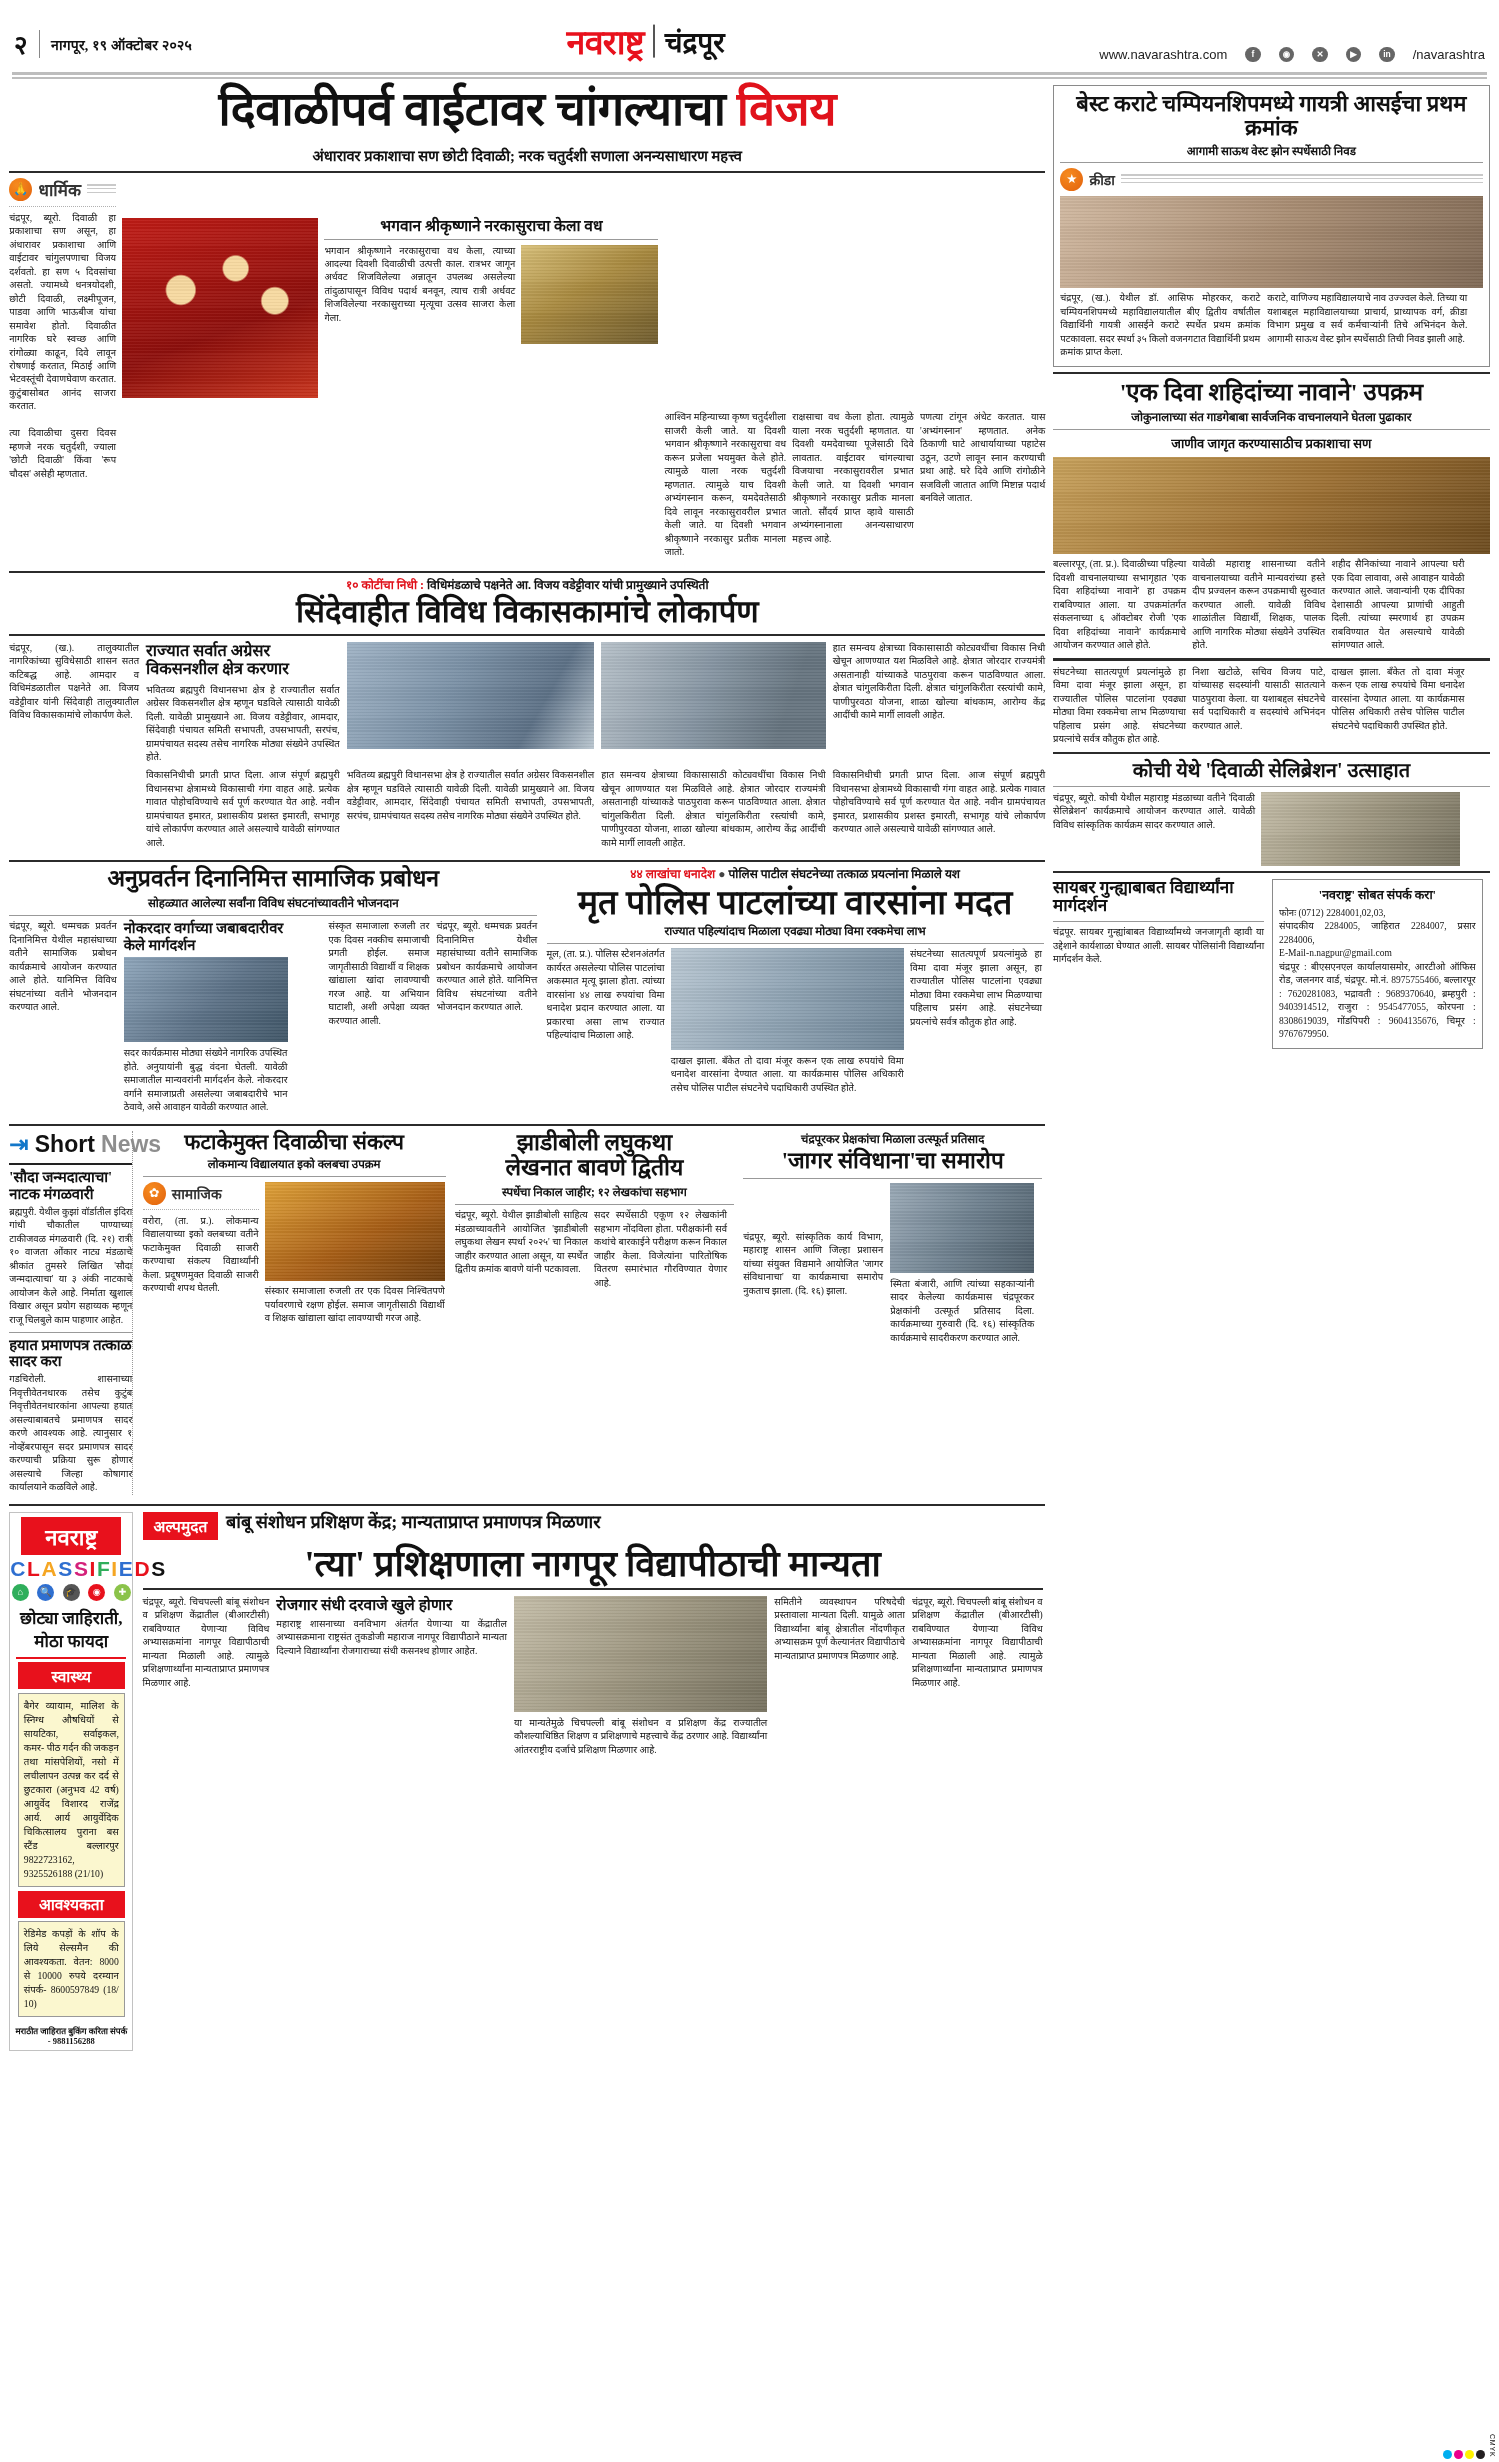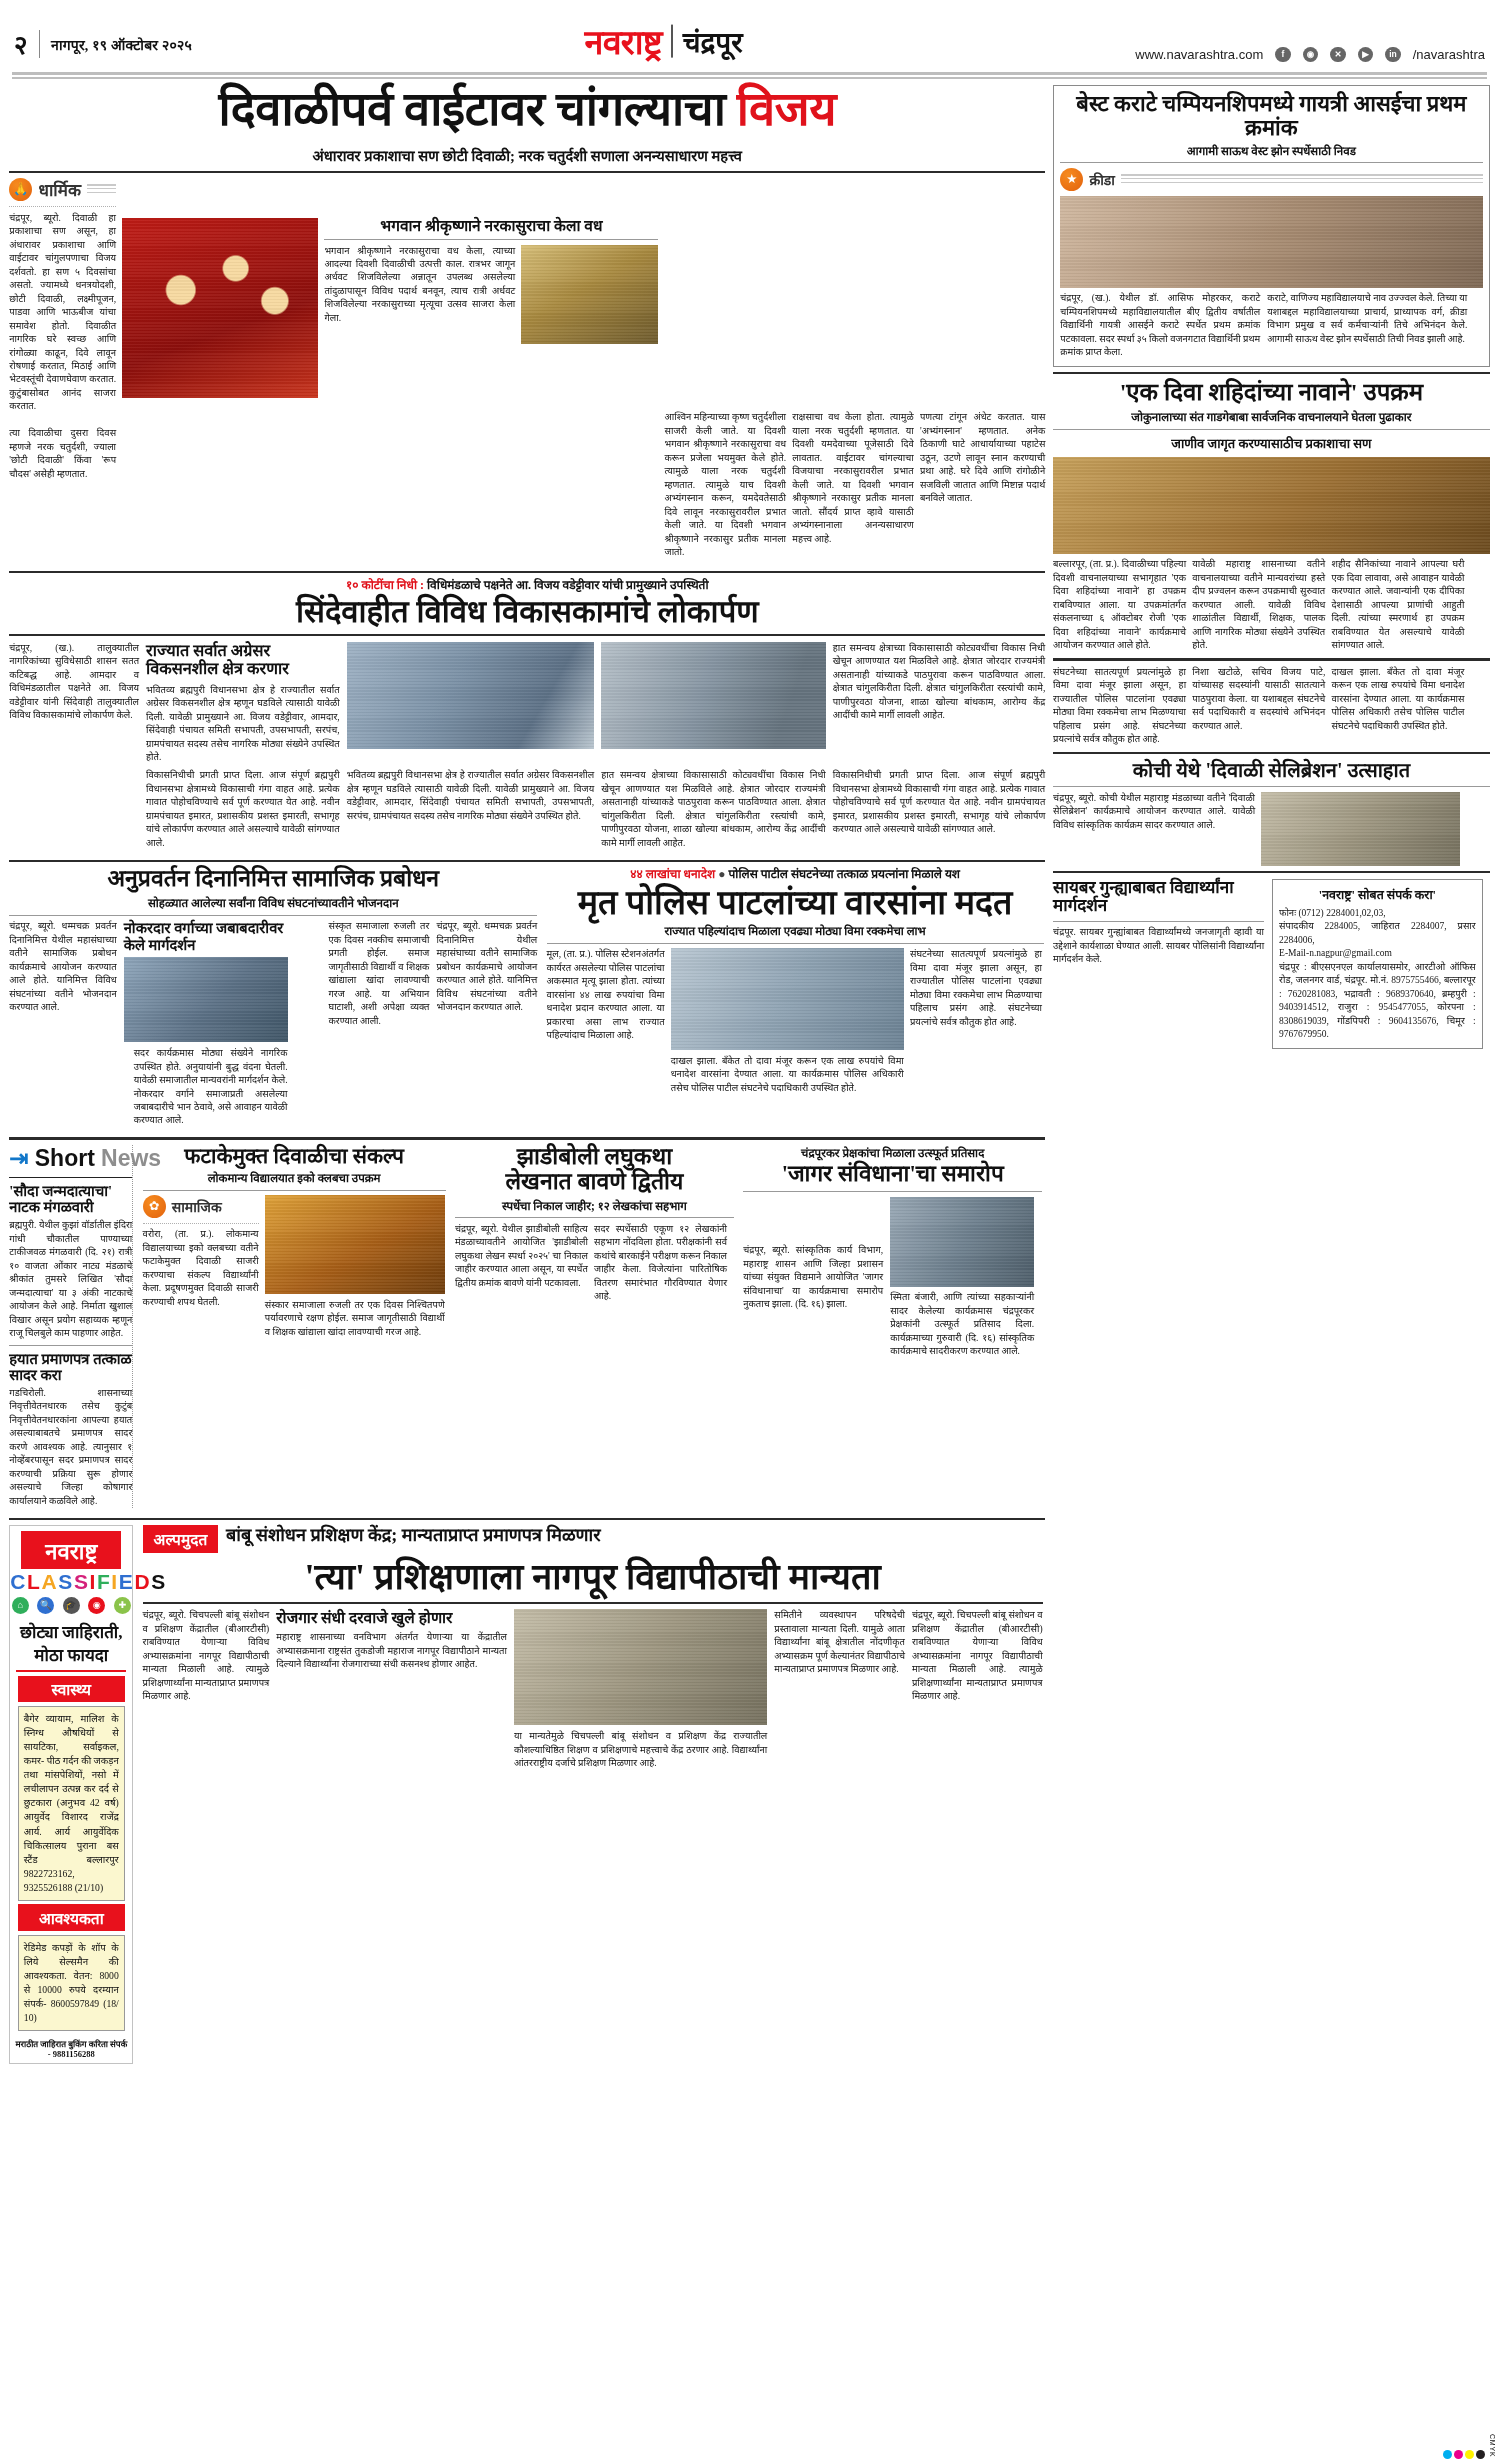--- a/index.html
+++ b/index.html
@@ -19,21 +19,21 @@
               height: 67px; padding: 23px 4.7px 4.7px 4.7px; }
   .mh-left { display: flex; align-items: center; gap: 11px; }
   .mh-pageno { font-size: 26px; font-weight: 700; font-family: "Liberation Sans", sans-serif; }
   .mh-rule { width: 1.6px; height: 28px; background: #888; }
   .mh-date { font-size: 14px; font-weight: 700; letter-spacing: 0.2px; }
   .mh-center { display: flex; align-items: center; gap: 9.3px; transform: translateY(1.6px); }
   .mh-logo { font-size: 34px; font-weight: 900; color: #e8111c; letter-spacing: -0.8px;
              font-family: "Liberation Sans", sans-serif; }
   .mh-vrule { width: 2.3px; height: 33px; background: #555; }
   .mh-city { font-size: 28px; font-weight: 700; font-family: "Liberation Sans", sans-serif; }
-  .mh-right { display: flex; align-items: center; gap: 12px; font-size: 13px;
+  .mh-right { display: flex; align-items: center; gap: 18px; font-size: 13px;
               font-family: "Liberation Sans", sans-serif; color: #222; }
   .soc { width: 15.5px; height: 15.5px; border-radius: 50%; background: #666; color: #fff;
          font-size: 8.5px; line-height: 15.5px; text-align: center; font-weight: 700; display:inline-block;}
   .hdr-line { height: 3.1px; background: #bdbdbd; margin: 4.7px 3.1px 0 3.1px; }
   .hdr-line2 { height: 1.6px; background: #bdbdbd; margin: 2.3px 3.1px 6.2px 3.1px; }
 
   
   .body-text { font-size: 9.5px; line-height: 1.42; text-align: justify; color: #151515; }
   .col-rule { border-right: 0.8px dotted #999; }
 
@@ -243,21 +243,21 @@
 
         <div style="width:528px;">
           <h2 class="headline-m center">अनुप्रवर्तन दिनानिमित्त सामाजिक प्रबोधन</h2>
           <div class="deck center" style="margin-top:3.1px;">सोहळ्यात आलेल्या सर्वांना विविध संघटनांच्यावतीने भोजनदान</div>
           <div class="rule-thin"></div>
           <div class="flexrow" style="gap:7px;">
             <div style="width:116px;" class="body-text">चंद्रपूर, ब्यूरो. धम्मचक्र प्रवर्तन दिनानिमित्त येथील महासंघाच्या वतीने सामाजिक प्रबोधन कार्यक्रमाचे आयोजन करण्यात आले होते. यानिमित्त विविध संघटनांच्या वतीने भोजनदान करण्यात आले.</div>
             <div style="width:177px;">
               <h3 class="headline-s" style="font-size:14.7px;">नोकरदार वर्गाच्या जबाबदारीवर केले मार्गदर्शन</h3>
               <div class="photo ph-stage" style="height:85px; margin-top:4.7px;"></div>
-              <div class="body-text" style="margin-top:4.7px;margin-left:10px;">सदर कार्यक्रमास मोठ्या संख्येने नागरिक उपस्थित होते. अनुयायांनी बुद्ध वंदना घेतली. यावेळी समाजातील मान्यवरांनी मार्गदर्शन केले. नोकरदार वर्गाने समाजाप्रती असलेल्या जबाबदारीचे भान ठेवावे, असे आवाहन यावेळी करण्यात आले.</div>
+              <div class="body-text" style="margin-top:4.7px;">सदर कार्यक्रमास मोठ्या संख्येने नागरिक उपस्थित होते. अनुयायांनी बुद्ध वंदना घेतली. यावेळी समाजातील मान्यवरांनी मार्गदर्शन केले. नोकरदार वर्गाने समाजाप्रती असलेल्या जबाबदारीचे भान ठेवावे, असे आवाहन यावेळी करण्यात आले.</div>
             </div>
             <div style="width:109px;margin-left:34px;" class="body-text">संस्कृत समाजाला रुजली तर एक दिवस नक्कीच समाजाची प्रगती होईल. समाज जागृतीसाठी विद्यार्थी व शिक्षक खांद्याला खांदा लावण्याची गरज आहे. या अभियान घाटाशी, अशी अपेक्षा व्यक्त करण्यात आली.</div>
             <div style="width:109px;" class="body-text">चंद्रपूर, ब्यूरो. धम्मचक्र प्रवर्तन दिनानिमित्त येथील महासंघाच्या वतीने सामाजिक प्रबोधन कार्यक्रमाचे आयोजन करण्यात आले होते. यानिमित्त विविध संघटनांच्या वतीने भोजनदान करण्यात आले.</div>
           </div>
         </div>
 
         <div style="width:497px;">
           <div class="kicker center">
             <span class="red">४४ लाखांचा धनादेश</span>
             <span class="bullet"> ● </span>

